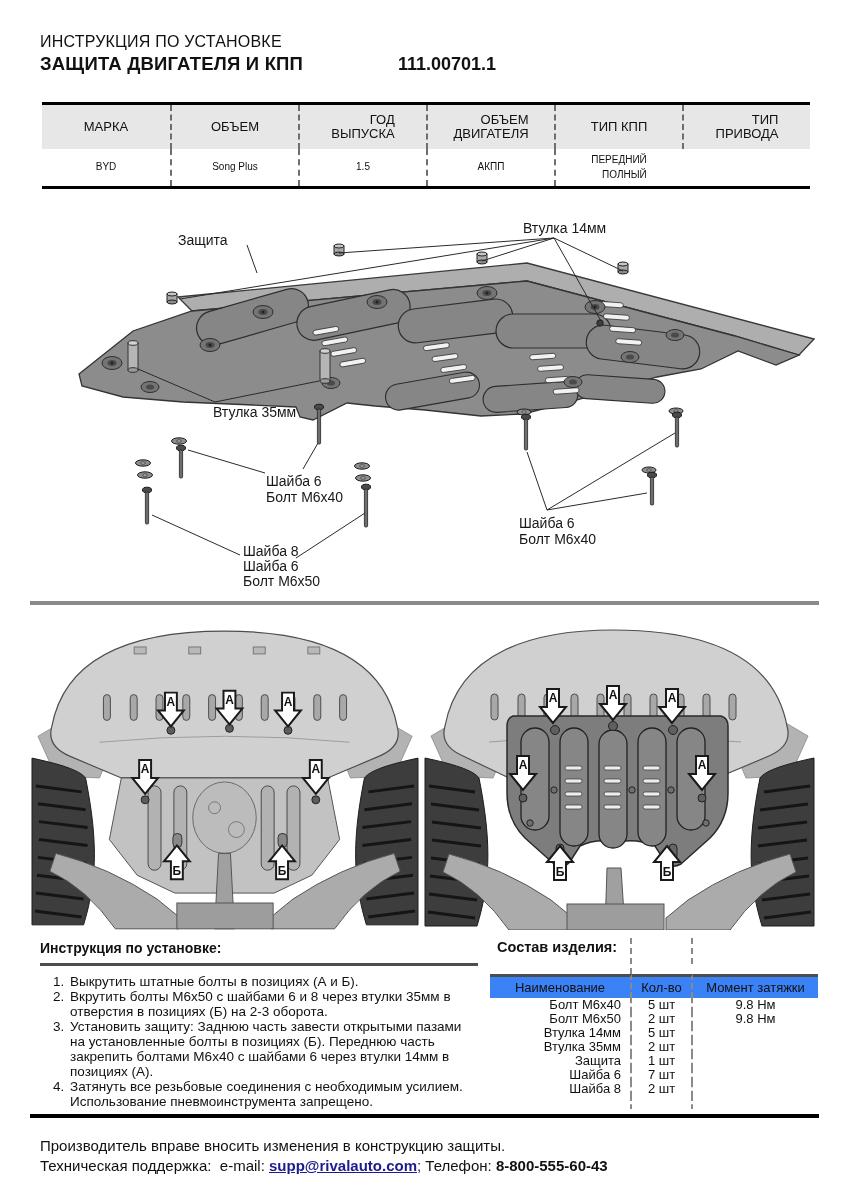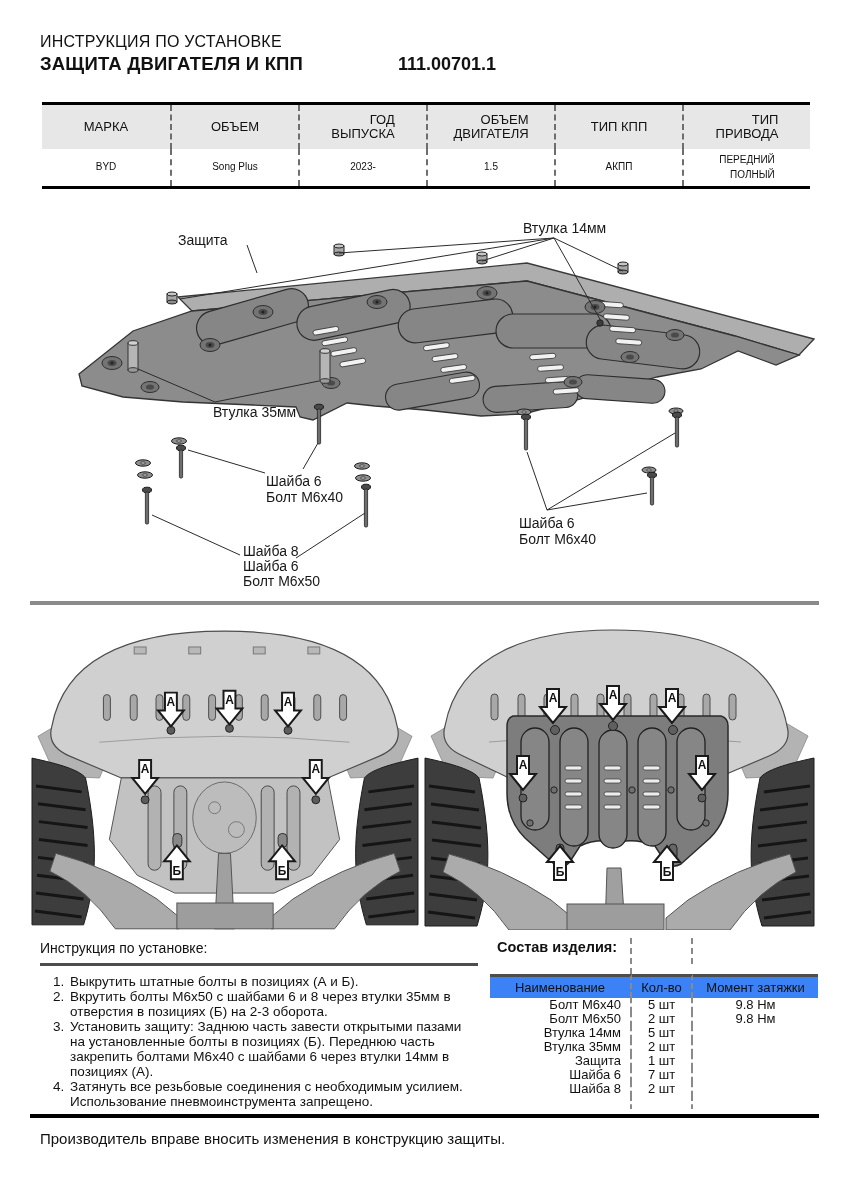--- a/index.html
+++ b/index.html
@@ -25,41 +25,41 @@
   .callout-line{stroke:#2b2b2b;stroke-width:1;fill:none;}
   .marker-shape{fill:#fff;stroke:#1a1a1a;stroke-width:2;}
   .marker-letter{font-size:12px;font-weight:bold;fill:#111;text-anchor:middle;}
   
   .diagram-svg{position:absolute;left:35px;top:205px;}
   .divider{position:absolute;left:30px;top:601px;width:789px;height:4px;background:#8a8a8a;}
   .under-left{position:absolute;left:30px;top:618px;}
   .under-right{position:absolute;left:423px;top:618px;}
   
   .instr{position:absolute;left:40px;top:940px;width:438px;}
-  .instr-title{font-size:14px;font-weight:normal;}
+  .instr-title{font-size:14px;font-weight:bold;}
   .instr-rule{height:3px;background:#4d4d4d;margin-top:7px;margin-bottom:6px;}
   .instr ol{margin:8px;padding-left:20px;font-size:13.5px;line-height:15px;}
   .instr li{margin:0 0 0 0;padding-left:2px;}
   
   .parts{position:absolute;left:490px;top:938px;width:328px;}
   .pgrid{display:grid;grid-template-columns:142px 61px 125px;}
   .pcell{font-size:13px;line-height:14px;}
   .dashR{border-right:2px dashed #8a8a8a;}
   .ptitle-row .pcell{height:26px;}
   .ptitle{font-size:14.5px;font-weight:bold;padding:2px 0 8px 7px;}
   .phead .pcell{background:#3b82f6;border-top:3px solid #4d4d4d;height:21px;
                 display:flex;align-items:center;justify-content:center;}
   .prow .pcell{height:14px;display:flex;align-items:center;}
   .pname{justify-content:flex-end;padding-right:9px;}
   .pqty{justify-content:center;}
   .ptorque{justify-content:center;}
   .pspacer .pcell{height:13px;}
   
   .footer{position:absolute;left:30px;top:1114px;width:789px;border-top:4px solid #000;}
-  .footer-line{margin:12px 0 0 10px;font-size:15px;}
+  .footer-line{margin:19px 0 0 10px;font-size:15px;}
   .footer-line2{margin-top:3px;}
   .email-link{color:#1c1c8f;font-weight:bold;text-decoration:underline;cursor:pointer;}
   .semi{color:#1c1c8f;}
   .phone{font-weight:bold;}
 </style>
 </head>
 <body>
 
 <div class="page">
 
@@ -75,21 +75,20 @@
 ВЫПУСКА</div>
       <div class="vcell">ОБЪЕМ
 ДВИГАТЕЛЯ</div>
       <div class="vcell">ТИП КПП</div>
       <div class="vcell">ТИП
 ПРИВОДА</div>
     </div>
     <div class="vrow data">
       <div class="vcell">BYD</div>
       <div class="vcell">Song Plus</div>
-      <div class="vcell">2023-</div>
       <div class="vcell">1.5</div>
       <div class="vcell">АКПП</div>
       <div class="vcell">ПЕРЕДНИЙ
 ПОЛНЫЙ</div>
     </div>
   </div>
 
   <svg class="diagram-svg" width="780" height="395" viewBox="0 0 780 395">
 
     <g>
@@ -623,15 +622,22 @@
     </div>
     <div class="pgrid pspacer">
       <div class="pcell dashR"></div>
       <div class="pcell dashR"></div>
       <div class="pcell"></div>
     </div>
   </div>
 
   <div class="footer">
     <div class="footer-line">Производитель вправе вносить изменения в конструкцию защиты.</div>
+    <div class="footer-line footer-line2">
+      <span>Техническая поддержка:</span>&nbsp;
+      <span>e-mail:</span>
+      <span class="email-link">supp@rivalauto.com</span><span class="semi">;</span>
+      <span>Телефон:</span>
+      <span class="phone">8-800-555-60-43</span>
+    </div>
   </div>
 
 </div>
 
 </body></html>

